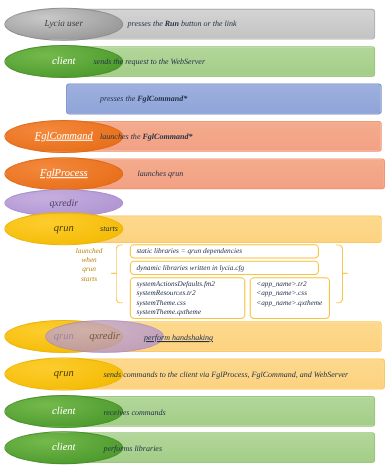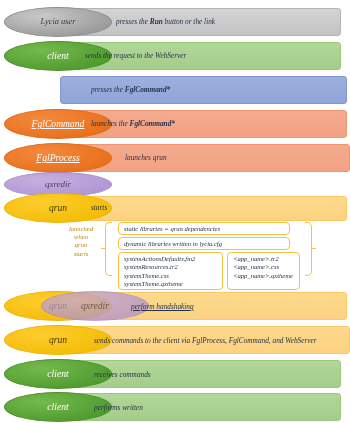--- a/index.html
+++ b/index.html
@@ -165,15 +165,15 @@
   <div class="bar yellow" style="left:60px;top:326px;width:290px;height:28px;"></div>
   <div class="ell yellow" style="left:4px;top:325px;width:108px;height:30px;font-size:9.6px;">qrun</div>
   <div class="desc" style="left:94px;top:337px;">sends commands to the client via FglProcess, FglCommand, and WebServer</div>
 
   <div class="bar green" style="left:60px;top:360px;width:281px;height:28px;"></div>
   <div class="ell green" style="left:4px;top:359px;width:108px;height:30px;font-size:9.6px;">client</div>
   <div class="desc" style="left:94px;top:371px;">receives commands</div>
 
   <div class="bar green" style="left:60px;top:393px;width:281px;height:28px;"></div>
   <div class="ell green" style="left:4px;top:392px;width:108px;height:30px;font-size:9.6px;">client</div>
-  <div class="desc" style="left:94px;top:404px;">performs written</div>
+  <div class="desc" style="left:94px;top:404px;">performs libraries</div>
 
 </div>
 
 </body></html>

